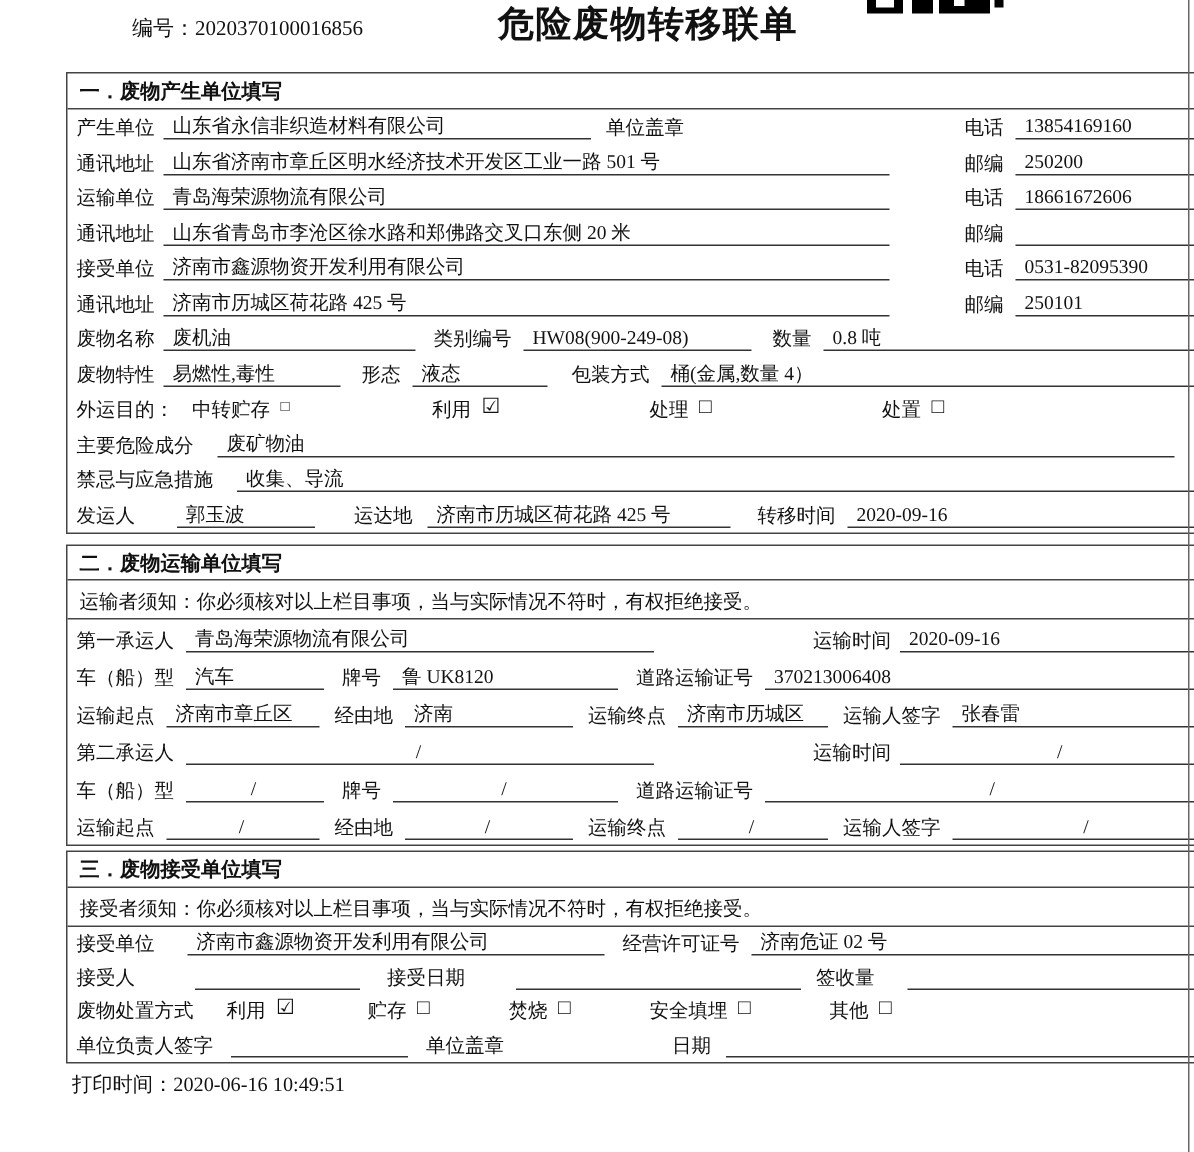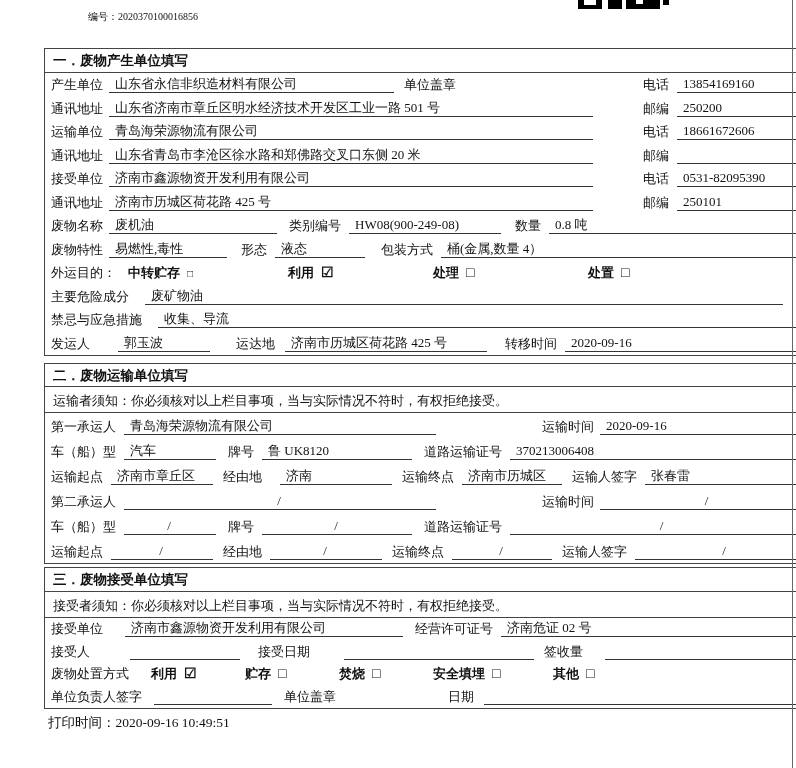--- a/index.html
+++ b/index.html
@@ -1,21 +1,21 @@
 <!DOCTYPE html>
 <html><head>
 <meta charset="utf-8">
 <style>
   html,body{margin:0;padding:0;background:#fff;}
   .page{position:relative;width:796px;height:768px;background:#fff;overflow:hidden;
         font-family:"Liberation Serif","DejaVu Serif",serif;color:#111;}
   .edge-line{position:absolute;top:0;bottom:0;right:3px;width:1px;background:#666;}
   
   .hdr{position:relative;height:40px;}
-  .serial{position:absolute;left:88px;top:10px;font-size:10px;white-space:nowrap;}
+  .serial{position:absolute;left:88px;top:10px;font-size:14px;white-space:nowrap;}
   .doc-title{position:absolute;left:332px;top:0px;font-size:24px;font-weight:bold;letter-spacing:1px;white-space:nowrap;}
   
   .qr{position:absolute;left:578px;top:0;width:92px;height:10px;}
   .qr div{position:absolute;background:#000;}
   .qr .q1{left:0;top:0;width:24px;height:9px;}
   .qr .q1w{left:6px;top:0;width:12px;height:5px;background:#fff;}
   .qr .q2{left:30px;top:0;width:14px;height:9px;}
   .qr .q3{left:48px;top:0;width:34px;height:9px;}
   .qr .q3w{left:58px;top:0;width:7px;height:4px;background:#fff;}
   .qr .q4{left:85px;top:0;width:6px;height:5px;}
@@ -34,41 +34,42 @@
   .u{border-bottom:1px solid #333;padding:0 2px 0 6px;white-space:nowrap;flex:none;box-sizing:border-box;}
   .u.gr{flex:1 1 auto;}
   .u.c{text-align:center;padding-left:0;}
   .rg{margin-left:auto;display:flex;align-items:flex-end;width:212px;flex:none;}
   .rg .lb{width:34px;margin-left:40px;}
   .rg .u{flex:1 1 auto;}
   .rg .u.short{flex:0 0 132px;margin-right:44px;}
   .rg2{margin-left:auto;display:flex;align-items:flex-end;width:273px;flex:none;}
   .rg2 .lb{width:58px;}
   .rg2 .u{flex:1 1 auto;}
-  .opt{display:flex;align-items:center;white-space:nowrap;flex:none;font-weight:bold;}
+  .opt{display:flex;align-items:flex-start;white-space:nowrap;flex:none;}
   .cb{margin-left:7px;font-size:14px;line-height:.9;}
   .cb.sm{font-size:10px;line-height:1.2;}
   .footer{margin:5px 0 0 48px;font-size:13.5px;}
 </style>
 </head>
 <body>
 
 <div class="page">
 
   <div class="qr">
     <div class="q1"></div>
     <div class="q1w"></div>
     <div class="q2"></div>
     <div class="q3"></div>
     <div class="q3w"></div>
     <div class="q4"></div>
   </div>
 
   <div class="hdr">
     <div class="serial"><span>编号：</span><span>2020370100016856</span></div>
+    <div class="doc-title">危险废物转移联单</div>
   </div>
 
   <div class="box b1">
     <div class="sec-title">一．废物产生单位填写</div>
 
     <div class="row">
       <span class="lb">产生单位</span>
       <span class="u" style="width:285px;margin-left:6px">山东省永信非织造材料有限公司</span>
       <span class="lb" style="margin-left:10px">单位盖章</span>
       <span class="rg">
@@ -200,21 +201,21 @@
       <span class="lb" style="margin-left:12px">牌号</span>
       <span class="u" style="width:150px;margin-left:8px">鲁 UK8120</span>
       <span class="lb" style="margin-left:12px">道路运输证号</span>
       <span class="u gr" style="margin-left:8px">370213006408</span>
     </div>
 
     <div class="row">
       <span class="lb">运输起点</span>
       <span class="u" style="width:102px;margin-left:8px">济南市章丘区</span>
       <span class="lb" style="margin-left:10px">经由地</span>
-      <span class="u" style="width:112px;margin-left:18px">济南</span>
+      <span class="u" style="width:112px;margin-left:8px">济南</span>
       <span class="lb" style="margin-left:10px">运输终点</span>
       <span class="u" style="width:100px;margin-left:8px">济南市历城区</span>
       <span class="lb" style="margin-left:10px">运输人签字</span>
       <span class="u gr" style="margin-left:8px">张春雷</span>
     </div>
 
     <div class="row">
       <span class="lb">第二承运人</span>
       <span class="u c" style="width:312px;margin-left:8px">/</span>
       <span class="rg2">
@@ -291,17 +292,17 @@
     <div class="row">
       <span class="lb">单位负责人签字</span>
       <span class="u" style="width:118px;margin-left:12px"></span>
       <span class="lb" style="margin-left:12px">单位盖章</span>
       <span class="lb" style="margin-left:112px">日期</span>
       <span class="u gr" style="margin-left:10px;margin-right:12px"></span>
     </div>
   </div>
 
   <div class="footer">
-    <span>打印时间：</span><span>2020-09-16 10:49:51</span>
+    <span>打印时间：</span><span>2020-06-16 10:49:51</span>
   </div>
 
   <div class="edge-line"></div>
 </div>
 
 </body></html>

